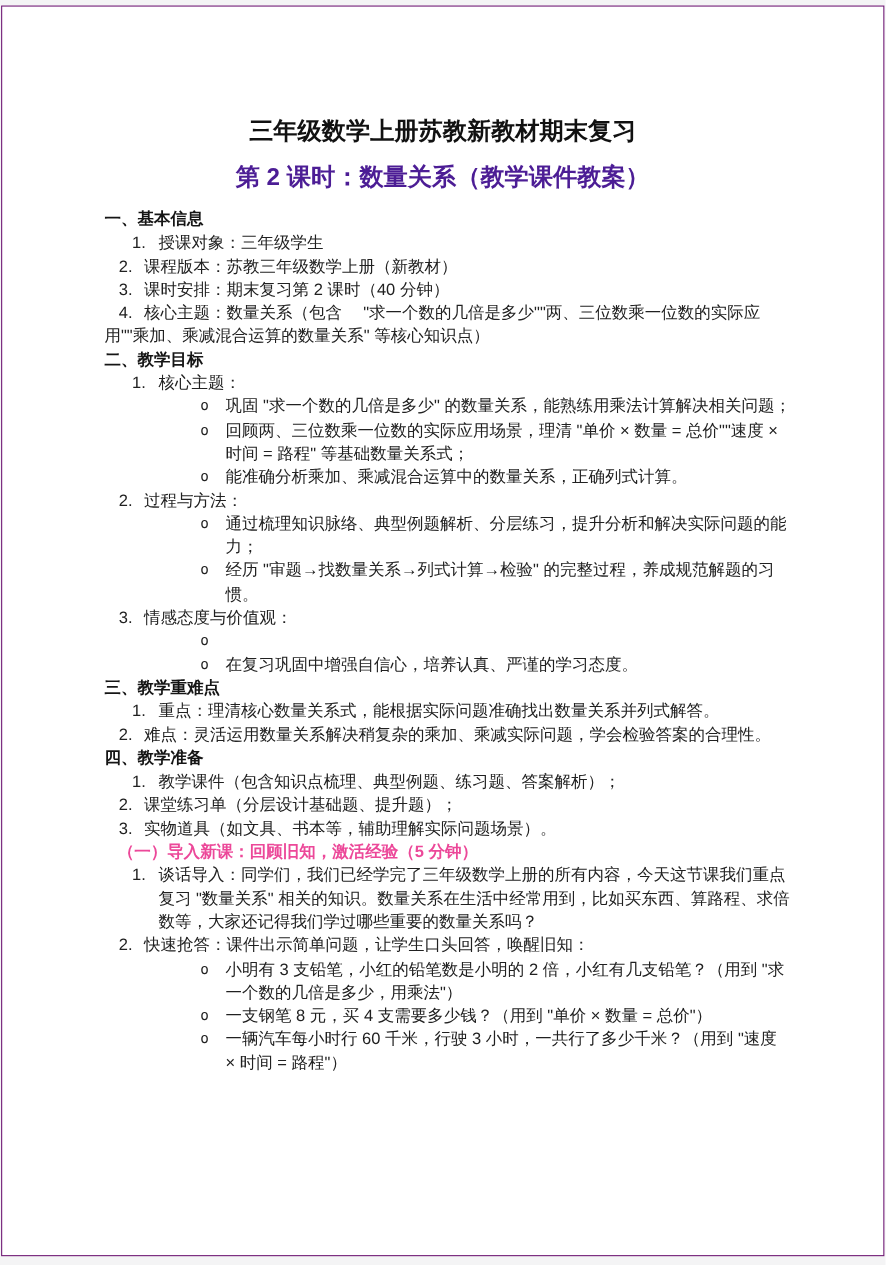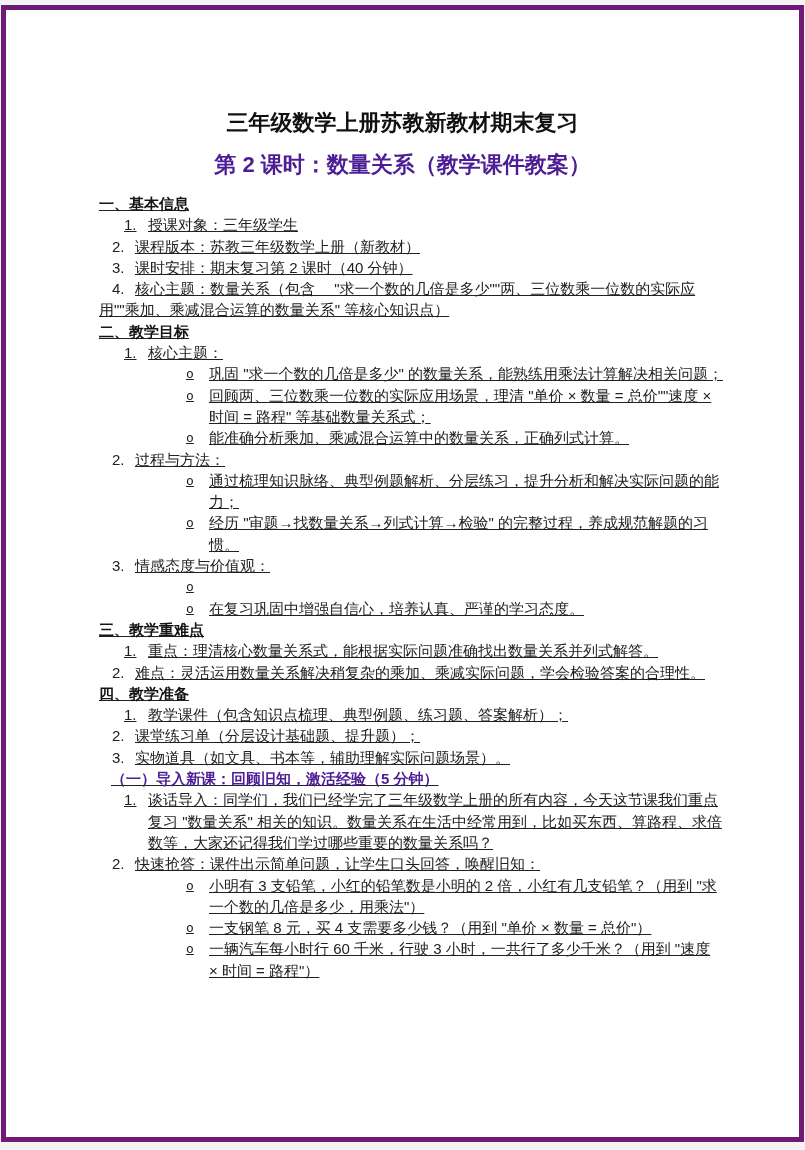--- a/index.html
+++ b/index.html
@@ -8,21 +8,21 @@
     background:#f4f4f5;
     font-family:"Liberation Sans","DejaVu Sans",sans-serif;
     color:#212121;
     position:relative;
     overflow:hidden;
   }
   .page {
     position:absolute;
     left:1px; right:1px; top:5px; bottom:8px;
     background:#ffffff;
-    border:5px solid #701a75;
+    border:1px solid #701a75;
   }
   .doc-title {
     position:absolute;
     top:99px; left:0; width:100%;
     text-align:center;
     font-size:22px;
     font-weight:bold;
     color:#111;
     line-height:28px;
   }
@@ -34,25 +34,24 @@
     font-weight:bold;
     color:#4c1d95;
     line-height:28px;
   }
   .doc-body {
     position:absolute;
     left:93px; top:183px;
     width:624px;
     font-size:15px;
     line-height:21.3px;
-    text-decoration:underline;
   }
   .blk { margin:0; }
   .h1 { font-weight:bold; color:#151515; }
-  .h2 { font-weight:bold; color:#4c1d95; padding-left:12px; }
+  .h2 { font-weight:bold; color:#ec4899; padding-left:12px; }
   .item-first { display:flex; }
   .item-first .num { flex:0 0 24px; margin-left:25px; }
   .item-first .txt { flex:1 1 auto; }
   .item { text-indent:13px; }
   .item .num { display:inline-block; width:23px; text-indent:0; }
   .bullet { display:flex; }
   .bullet .marker {
     flex:0 0 23px; margin-left:87px;
     font-family:"DejaVu Sans Mono",monospace;
     font-size:13px;

